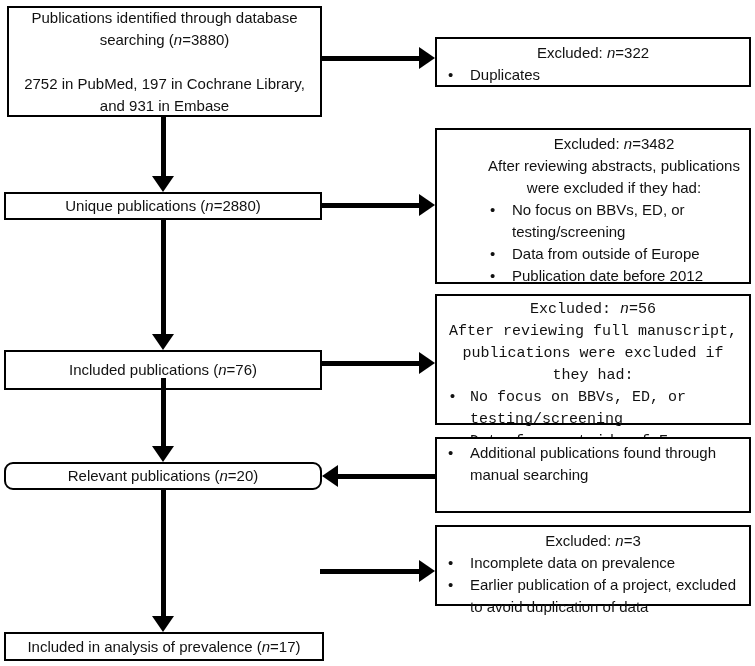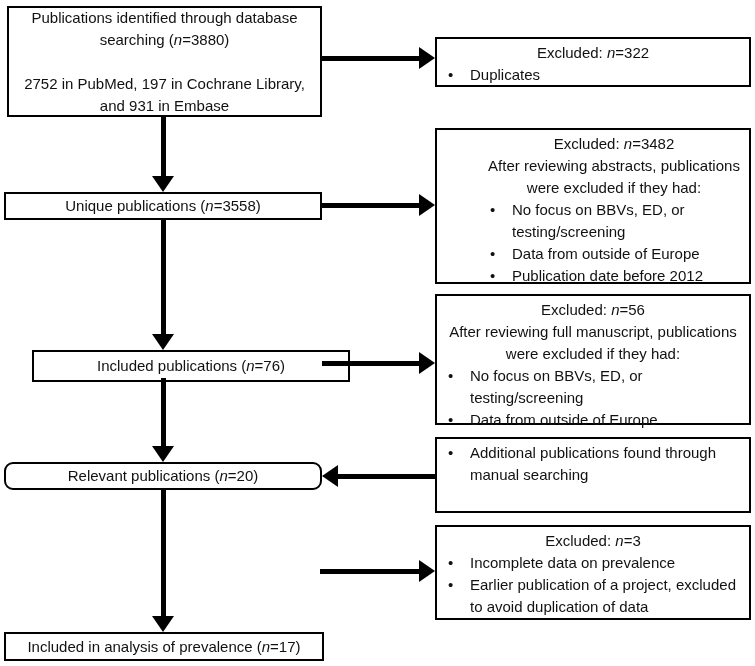--- a/index.html
+++ b/index.html
@@ -79,29 +79,29 @@
     top: 0; left: 0;
     border-top: 11px solid transparent;
     border-bottom: 11px solid transparent;
     border-right: 16px solid #000000;
   }
 
   
   #box-db-search   { left: 7px;  top: 6px;   width: 315px; height: 111px; }
   #box-db-search .para2 { margin-top: 22px; }
   #box-unique      { left: 4px;  top: 192px; width: 318px; height: 28px; }
-  #box-included    { left: 4px;  top: 350px; width: 318px; height: 32px; margin-left: 28px; }
+  #box-included    { left: 4px;  top: 350px; width: 318px; height: 40px; }
   #box-relevant    { left: 4px;  top: 462px; width: 318px; height: 28px; border-radius: 9px; }
   #box-analysis    { left: 4px;  top: 632px; width: 320px; height: 29px; }
 
   #box-excl-dup    { top: 37px;  height: 50px;  }
   #box-excl-abs    { top: 128px; height: 156px; padding-left: 48px; }
-  #box-excl-full   { top: 294px; height: 131px; }
+  #box-excl-full   { top: 294px; height: 131px; font-family: Liberation Mono, monospace; }
   #box-incl-manual { top: 437px; height: 76px;  }
-  #box-excl-preval { top: 525px; height: 95px;  }
+  #box-excl-preval { top: 525px; height: 81px;  }
 
   
   #arrow-1 { left: 152px; top: 117px; height: 75px;  }
   #arrow-2 { left: 322px; top: 47px;  width: 113px;  }
   #arrow-3 { left: 152px; top: 220px; height: 130px; }
   #arrow-4 { left: 322px; top: 194px; width: 113px;  }
   #arrow-5 { left: 152px; top: 378px; height: 84px;  }
   #arrow-6 { left: 322px; top: 352px; width: 113px;  }
   #arrow-7 { left: 322px; top: 465px; width: 113px;  }
   #arrow-8 { left: 152px; top: 490px; height: 142px; }
@@ -111,21 +111,21 @@
 <body>
 
 <div id="canvas">
 
   <div class="box lbox" id="box-db-search">
     <div class="para1"><span>Publications identified through database searching (</span><i>n</i><span>=3880)</span></div>
     <div class="para2">2752 in PubMed, 197 in Cochrane Library, and 931 in Embase</div>
   </div>
 
   <div class="box lbox" id="box-unique">
-    <div><span>Unique publications (</span><i>n</i><span>=3558)</span></div>
+    <div><span>Unique publications (</span><i>n</i><span>=2880)</span></div>
   </div>
 
   <div class="box lbox" id="box-included">
     <div><span>Included publications (</span><i>n</i><span>=76)</span></div>
   </div>
 
   <div class="box lbox" id="box-relevant">
     <div><span>Relevant publications (</span><i>n</i><span>=20)</span></div>
   </div>
 

